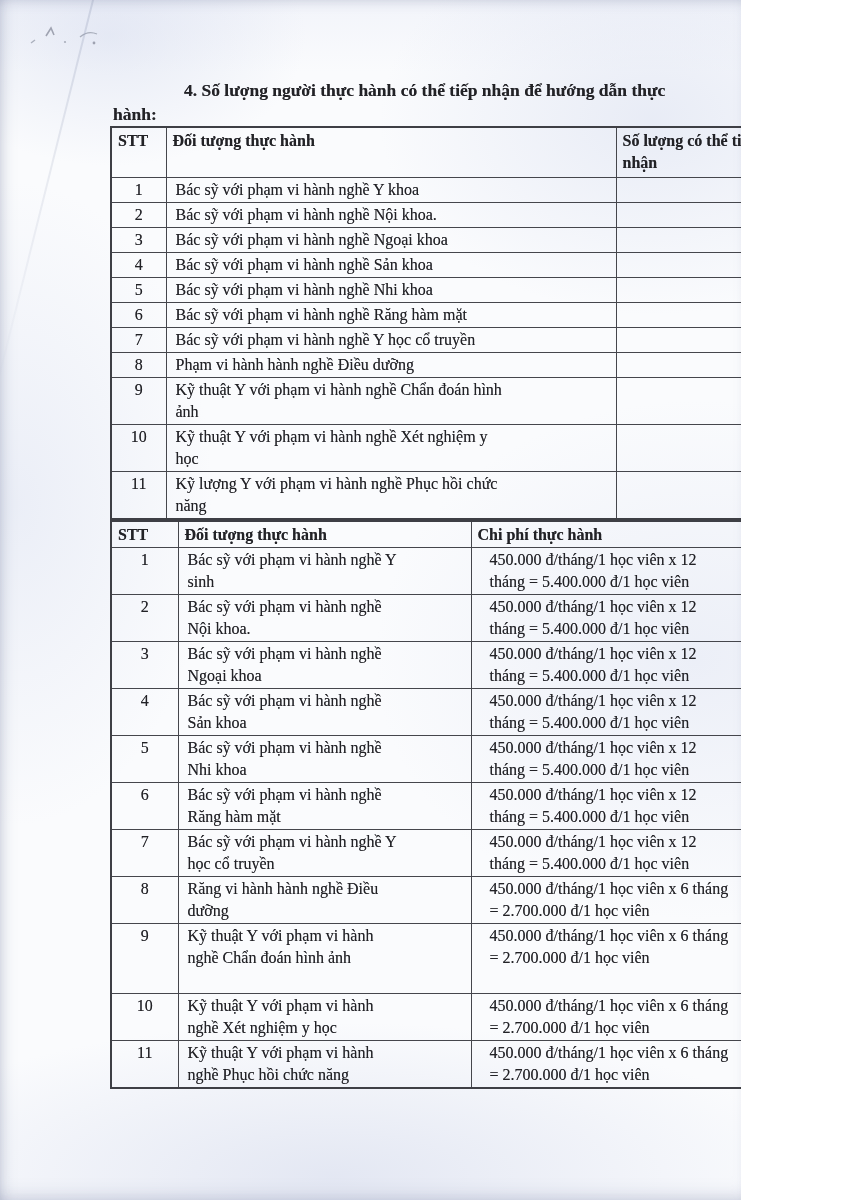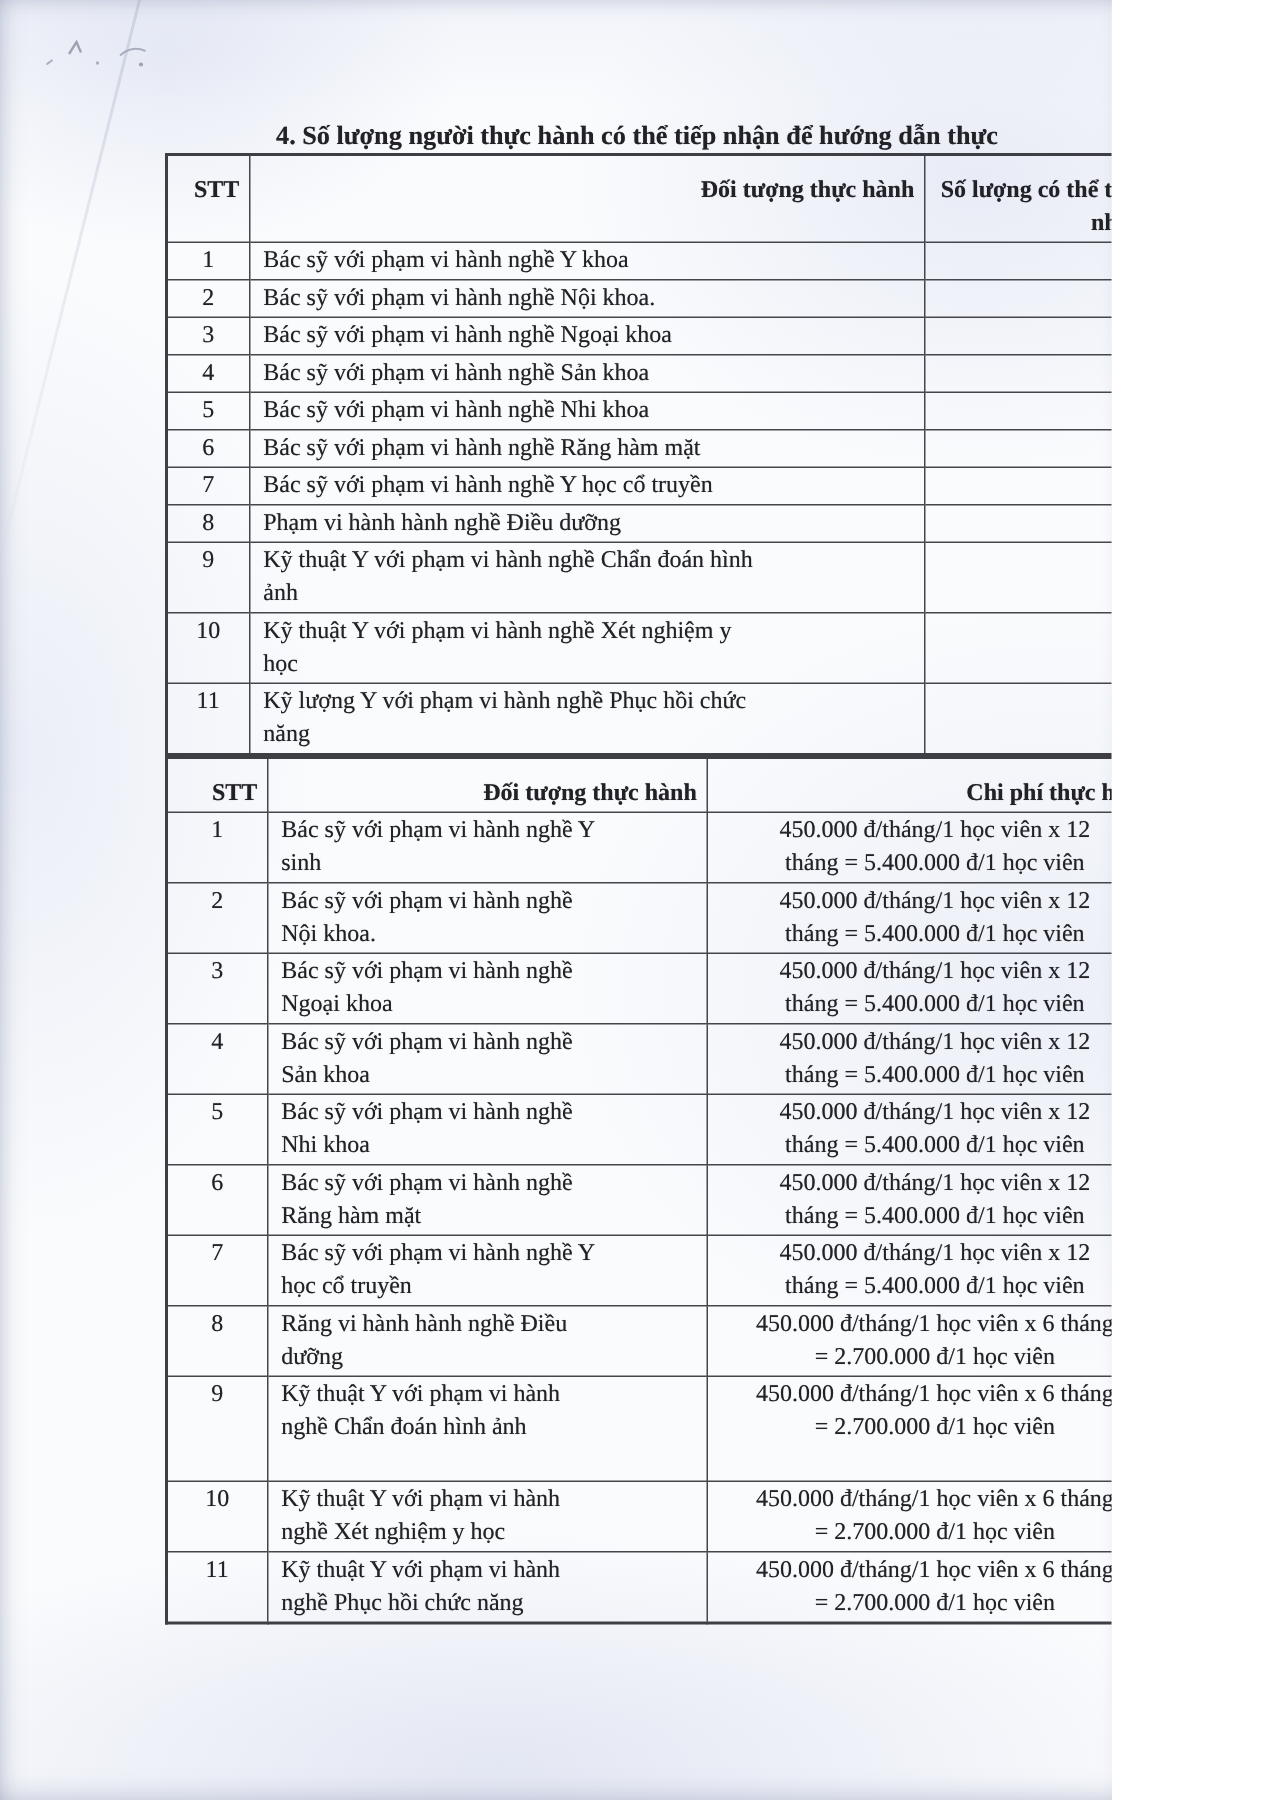--- a/index.html
+++ b/index.html
@@ -34,27 +34,27 @@
   table{border-collapse:collapse;table-layout:fixed;background:transparent;}
   .t1{margin:1px 0 0 110px;width:658px;}
   .t2{margin:0 0 0 110px;width:665px;}
   .t1,.t2{border:2px solid #3e3f45;}
   td,th{
     border:1.5px solid #45464c;
     vertical-align:top;
     font-size:16px;line-height:22px;
     padding:1px 6px;
   }
-  th{font-weight:bold;text-align:right;padding-top:12px;}
+  th{font-weight:bold;text-align:left;padding-top:2px;}
   .t1 col.c-stt{width:55px;}  .t1 col.c-obj{width:450px;} .t1 col.c-qty{width:153px;}
   .t2 col.c-stt{width:67px;}  .t2 col.c-obj{width:293px;} .t2 col.c-cost{width:305px;}
   .stt{text-align:center;padding:1px 2px;}
   .obj{padding:1px 6px 1px 9px;}
   .qty{text-align:right;}
-  .cost{text-align:center;white-space:nowrap;padding:1px 3px;}
+  .cost{white-space:nowrap;padding:1px 18px;}
   .ln{display:block;}
   .t1 tr.h1{height:23px;}
   .t1 tr.h2{height:46px;}
   .t1 tr.hdr{height:50px;}
   .t2 tr{height:46px;}
   .t2 tr.hdr{height:24px;}
   .t2 tr.tall{height:70px;}
 </style>
 </head>
 <body>
@@ -64,20 +64,21 @@
   <svg class="pencil" width="90" height="42" viewBox="0 0 90 42">
     <path d="M24 24 l5 -8 l3 7" stroke="#8d91a0" stroke-width="1.6" fill="none"></path>
     <path d="M9 31 l4 -3" stroke="#9aa0ae" stroke-width="1.4" fill="none"></path>
     <path d="M58 25 q8 -7 17 -3" stroke="#9aa0ae" stroke-width="1.3" fill="none"></path>
     <circle cx="72" cy="31" r="1.4" fill="#8d91a0"></circle>
     <circle cx="43" cy="30" r="1.1" fill="#9aa0ae"></circle>
   </svg>
   <div class="crease"></div>
 
   <div class="h-line h4-l1">4. Số lượng người thực hành có thể tiếp nhận để hướng dẫn thực</div>
+  <div class="h-line h4-l2">hành:</div>
 
   <table class="t1">
     <colgroup>
         <col class="c-stt">
         <col class="c-obj">
         <col class="c-qty">
       </colgroup>
     <tbody>
         <tr class="hdr">
       <th>STT</th>

